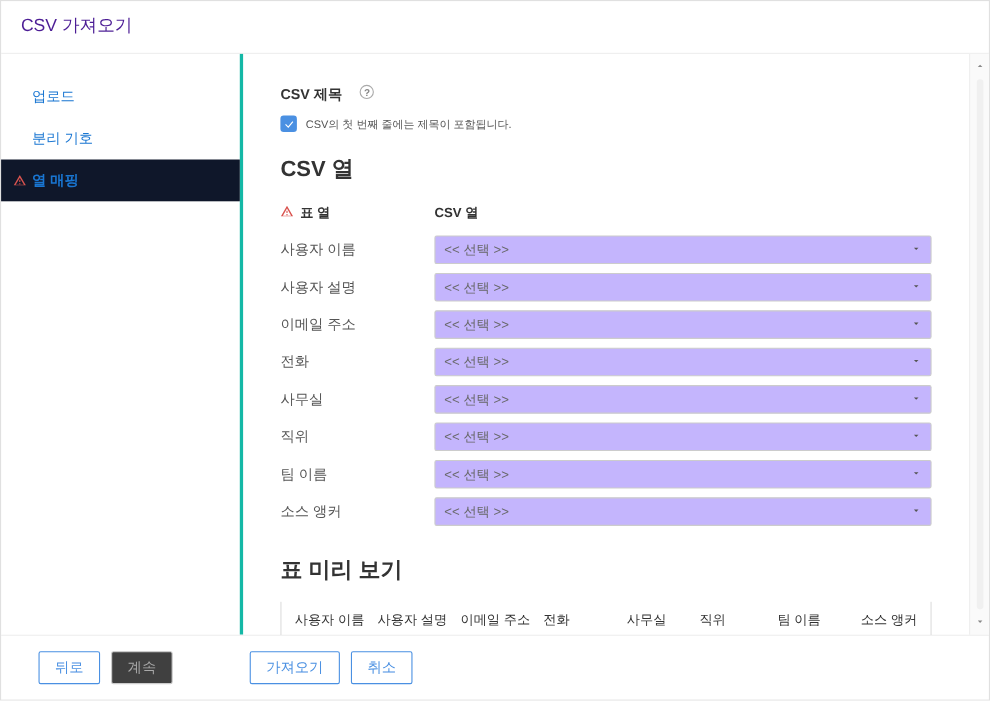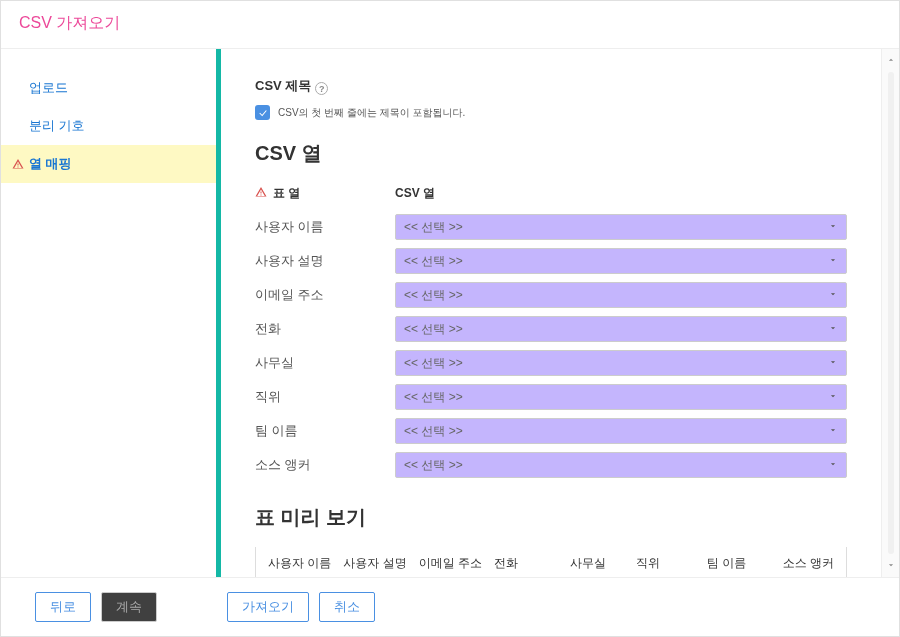--- a/index.html
+++ b/index.html
@@ -1,30 +1,30 @@
 <!DOCTYPE html>
 <html><head>
 <meta charset="utf-8">
 <style>
 * { box-sizing: border-box; margin: 0; padding: 0; }
 html, body { height: 100%; font-family: -apple-system, BlinkMacSystemFont, "Segoe UI", Arial, sans-serif; font-size: 13px; color: #333; background: #fff; }
 .window { width: 900px; height: 637px; display: flex; flex-direction: column; border: 1px solid #e0e0e0; }
-.titlebar { padding: 12px 18px 14px 18px; font-size: 16px; color: #ec4899; border-bottom: 1px solid #eee; }
+.titlebar { padding: 12px 18px 14px 18px; font-size: 16px; color: #4c1d95; border-bottom: 1px solid #eee; }
 .body { flex: 1; display: flex; min-height: 0; }
-.sidebar { width: 220px; border-right: 5px solid #14b8a6; padding-top: 20px; }
+.sidebar { width: 220px; border-right: 3px solid #14b8a6; padding-top: 20px; }
 .sidebar-item { display: flex; align-items: center; padding: 10px 16px 10px 28px; font-size: 13px; color: #1976d2; cursor: pointer; }
-.sidebar-item.active { background: #fef9c3; color: #1976d2; font-weight: 600; }
+.sidebar-item.active { background: #0f172a; color: #1976d2; font-weight: 600; }
 .sidebar-item .warn { width: 14px; margin-left: -18px; margin-right: 4px; display: inline-flex; justify-content: center; }
 .warn svg { width: 12px; height: 12px; fill: #d9534f; }
 .main-wrap { flex: 1; display: flex; min-height: 0; }
 .main { flex: 1; overflow-y: auto; padding: 28px 34px 10px 34px; }
 .scroll-gutter { width: 18px; border-left: 1px solid #eee; display: flex; flex-direction: column; align-items: center; justify-content: space-between; padding: 4px 0; background: #fafafa; }
 .scroll-gutter svg { width: 10px; height: 10px; fill: #888; }
 .scroll-track { flex: 1; width: 6px; margin: 4px 0; background: #f0f0f0; border-radius: 3px; }
-.section-title { font-size: 13px; font-weight: 700; color: #333; display: flex; align-items: flex-end; gap: 4px; margin-bottom: 10px; }
+.section-title { font-size: 13px; font-weight: 700; color: #333; display: flex; align-items: flex-start; gap: 16px; margin-bottom: 10px; }
 .help-icon { display: inline-flex; width: 13px; height: 13px; border: 1px solid #aaa; border-radius: 50%; font-size: 9px; color: #888; align-items: center; justify-content: center; }
 .checkbox-row { display: flex; align-items: center; gap: 8px; margin-bottom: 20px; font-size: 10px; color: #555; }
 .chk { width: 15px; height: 15px; background: #4a90e2; border-radius: 3px; display: inline-flex; align-items: center; justify-content: center; }
 .chk svg { width: 10px; height: 10px; fill: none; stroke: #fff; stroke-width: 2.5; }
 h2.csv-cols { font-size: 20px; font-weight: 700; color: #333; margin-bottom: 18px; }
 .mapping { display: grid; grid-template-columns: 140px 1fr; column-gap: 0; row-gap: 8px; align-items: center; margin-bottom: 26px; }
 .mapping-head { font-size: 12px; font-weight: 700; color: #333; padding-bottom: 4px; }
 .mapping-head.first { display: flex; align-items: center; gap: 6px; }
 .field-label { font-size: 13px; color: #555; }
 .select { width: 100%; height: 26px; border: 1px solid #ccc; border-radius: 2px; background: #c4b5fd; font-size: 12px; color: #666; padding: 0 8px; display: flex; align-items: center; justify-content: space-between; cursor: pointer; }

